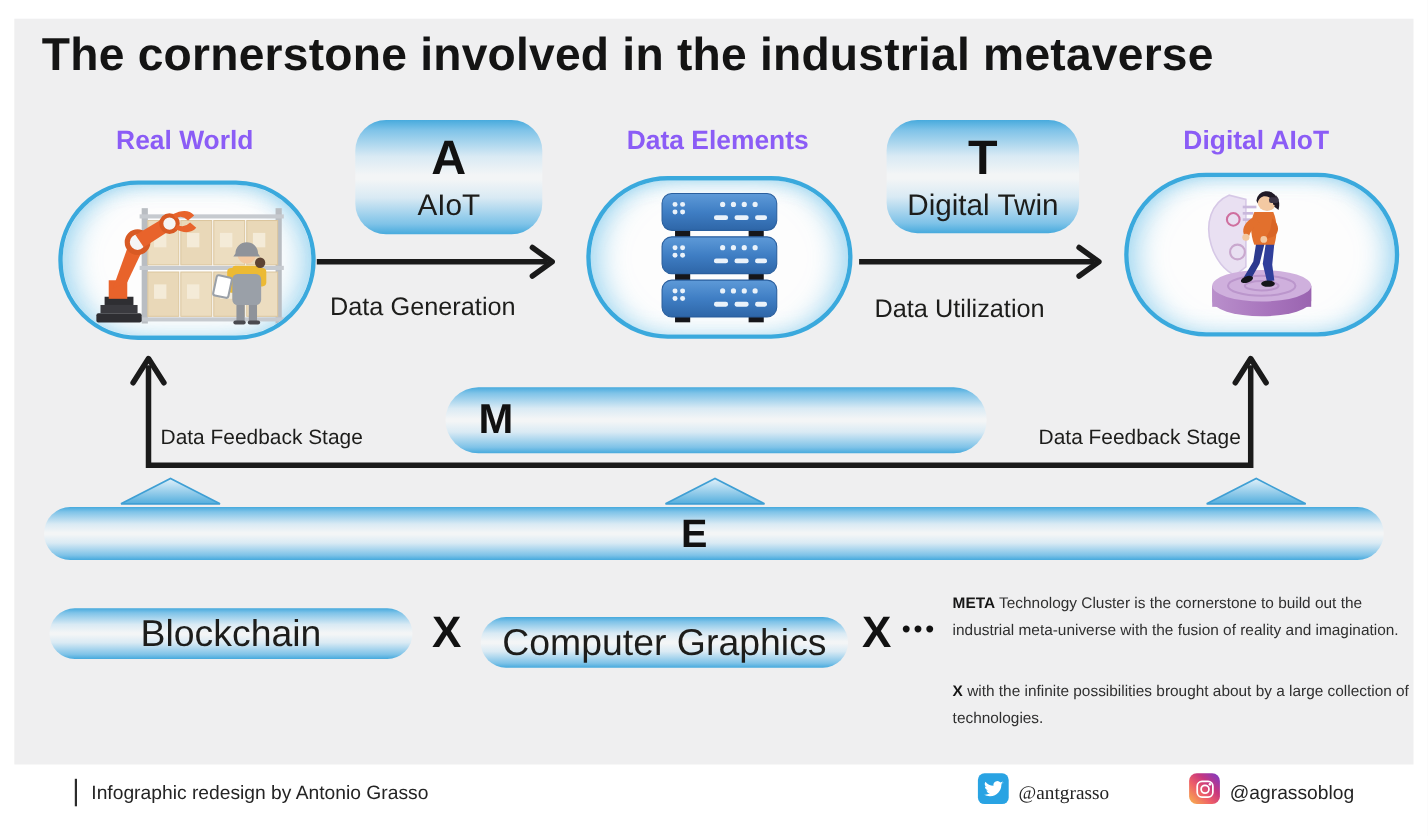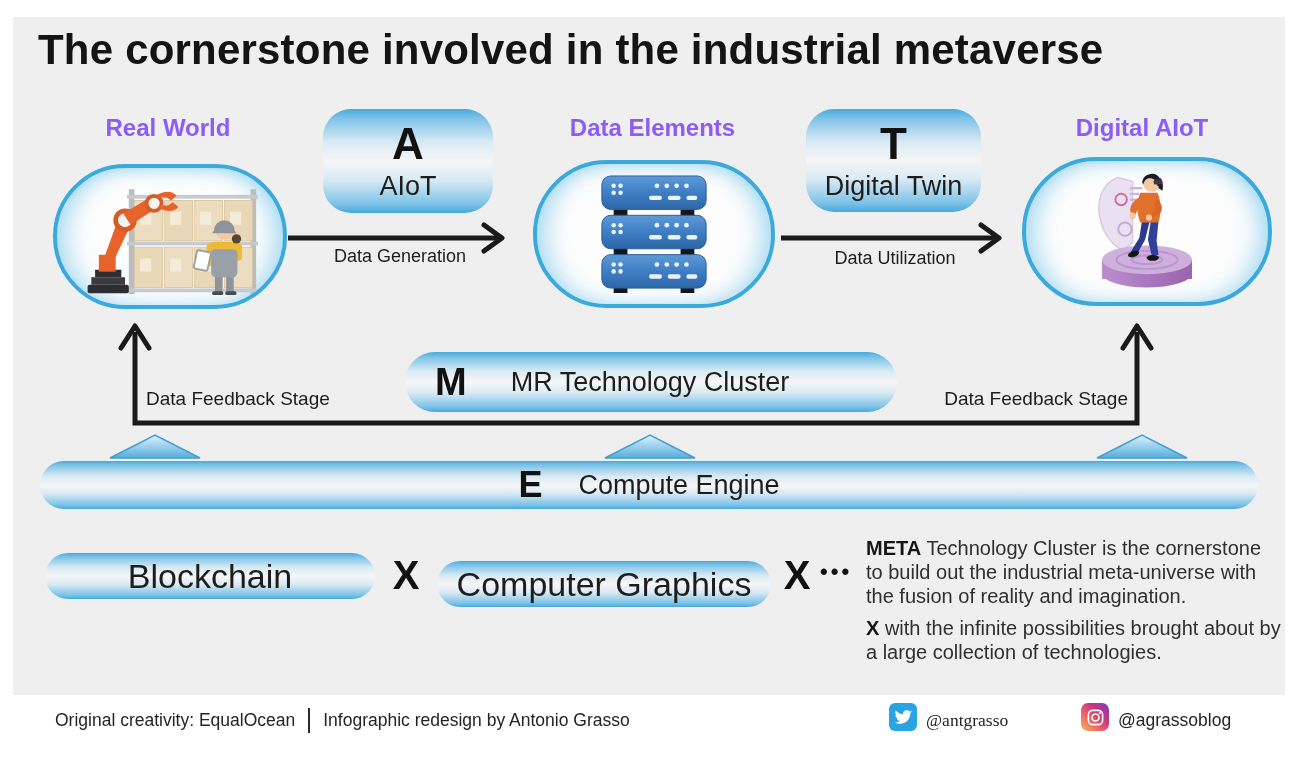--- a/index.html
+++ b/index.html
@@ -18,32 +18,32 @@
                inset -16px 0 24px -8px rgba(110,195,235,.6),
                inset 0 8px 18px -12px rgba(110,195,235,.5);
     display:flex;align-items:center;justify-content:center;overflow:hidden;
   }
   .grad{
     background:linear-gradient(180deg,#47aadd 0%,#7fc3e8 9%,#d9eaf4 32%,#f3f5f6 48%,#f3f5f6 52%,#d9eaf4 68%,#7fc3e8 91%,#47aadd 100%);
   }
   .ccard{border-radius:28px;display:flex;flex-direction:column;align-items:center;justify-content:center;gap:7px;}
   .cletter{font-size:44px;font-weight:700;line-height:1;color:#111;}
   .cname{font-size:27px;font-weight:500;line-height:1;color:#1d1d1b;}
-  .alabel{font-size:18px;font-weight:500;text-align:center;color:#1d1d1b;}
+  .alabel{font-size:23px;font-weight:500;color:#1d1d1b;margin-top:19px;}
   .fblabel{font-size:19px;font-weight:400;color:#1d1d1b;}
   .mpill{border-radius:30px;display:flex;align-items:center;}
   .mletter{font-size:38px;font-weight:700;margin-left:30px;color:#111;}
   .mname{font-size:27px;font-weight:500;margin-left:44px;color:#1d1d1b;}
   .ebar{border-radius:24px;display:flex;align-items:center;justify-content:center;}
   .eletter{font-size:36px;font-weight:700;margin-right:36px;color:#111;}
   .ename{font-size:27px;font-weight:500;color:#1d1d1b;}
   .bpill{height:46px;border-radius:23px;display:flex;align-items:center;justify-content:center;font-size:34px;font-weight:500;color:#1d1d1b;}
   .bigx{height:52px;display:flex;align-items:center;justify-content:center;font-size:40px;font-weight:800;color:#111;}
   .dots{height:52px;display:flex;align-items:center;font-size:22px;font-weight:900;letter-spacing:3px;color:#111;}
-  .note{width:416px;font-size:20px;line-height:24px;color:#2f2f2f;margin:0;}
+  .note{width:416px;font-size:14px;line-height:24px;color:#2f2f2f;margin:0;}
   .note b{color:#161616;}
   .credit{display:flex;align-items:center;font-size:17.5px;color:#242424;white-space:nowrap;}
   .divider{display:inline-block;width:0;height:25px;border-left:2px solid #2b2b2b;margin:0 13px;}
   .socialicon{width:28px;height:28px;border-radius:6px;display:flex;align-items:center;justify-content:center;}
   .tw{background:#29a3e3;}
   .ig{background:linear-gradient(45deg,#f8b64c 0%,#ee5f68 38%,#c6367f 65%,#8a3ab9 92%);border-radius:7px;}
   .handle{font-size:17.5px;color:#242424;}
   svg{display:block;}
 </style>
 </head>
@@ -241,21 +241,20 @@
     <path d="M22,20 V111 H1024 V20" fill="none" stroke="#1a1a1a" stroke-width="5"></path>
     <polyline points="8,36 22,14 36,36" fill="none" stroke="#1a1a1a" stroke-width="5" stroke-linecap="round" stroke-linejoin="round"></polyline>
     <polyline points="1010,36 1024,14 1038,36" fill="none" stroke="#1a1a1a" stroke-width="5" stroke-linecap="round" stroke-linejoin="round"></polyline>
   </svg>
 </span>
 <div class="abs fblabel" style="left:146px;top:388px;width:240px;">Data Feedback Stage</div>
 <div class="abs fblabel" style="left:900px;top:388px;width:228px;text-align:right;">Data Feedback Stage</div>
 
 <div class="abs grad mpill" style="left:405px;top:352px;width:492px;height:60px;">
   <span class="mletter">M</span>
-  <span class="mname">MR Technology Cluster</span>
 </div>
 
 <span class="abs" style="left:107px;top:432px;">
   <svg width="96" height="29" viewBox="0 0 96 29">
     <defs>
         <linearGradient id="tg1" x1="0" y1="0" x2="0" y2="1">
           <stop offset="0" stop-color="#e2f1fa"></stop>
           <stop offset="1" stop-color="#54aedd"></stop>
         </linearGradient>
       </defs>
@@ -280,34 +279,32 @@
           <stop offset="0" stop-color="#e2f1fa"></stop>
           <stop offset="1" stop-color="#54aedd"></stop>
         </linearGradient>
       </defs>
     <polygon points="3,26 48,3 93,26" fill="url(#tg3)" stroke="#3f9fd4" stroke-width="1.5"></polygon>
   </svg>
 </span>
 
 <div class="abs grad ebar" style="left:40px;top:461px;width:1218px;height:48px;">
   <span class="eletter">E</span>
-  <span class="ename">Compute Engine</span>
 </div>
 
 <div class="abs grad bpill" style="left:45px;top:553px;width:330px;">Blockchain</div>
 <div class="abs bigx" style="left:382px;top:549px;width:48px;">X</div>
 <div class="abs grad bpill" style="left:437px;top:561px;width:334px;">Computer Graphics</div>
 <div class="abs bigx" style="left:776px;top:549px;width:42px;">X</div>
 <div class="abs dots" style="left:820px;top:546px;">•••</div>
 
 <p class="abs note" style="left:866px;top:536px;"><b>META</b><span> Technology Cluster is the cornerstone to build out the industrial meta-universe with the fusion of reality and imagination.</span></p>
 <p class="abs note" style="left:866px;top:616px;"><b>X</b><span> with the infinite possibilities brought about by a large collection of technologies.</span></p>
 
 <div class="abs credit" style="left:55px;top:705px;height:30px;">
-  <span>Original creativity: EqualOcean</span>
   <span class="divider"></span>
   <span>Infographic redesign by Antonio Grasso</span>
 </div>
 
 <div class="abs socialicon tw" style="left:889px;top:703px;">
   <svg width="19" height="19" viewBox="0 0 24 24">
     <path fill="#ffffff" d="M23 4.9c-.8.4-1.7.6-2.6.8.9-.6 1.6-1.5 2-2.5-.9.5-1.9.9-2.9 1.1A4.5 4.5 0 0 0 11.6 8 12.8 12.8 0 0 1 2.3 3.3a4.5 4.5 0 0 0 1.4 6 4.4 4.4 0 0 1-2-.6v.1c0 2.2 1.5 4 3.6 4.4a4.6 4.6 0 0 1-2 .1 4.5 4.5 0 0 0 4.2 3.1A9.1 9.1 0 0 1 .8 18.3 12.8 12.8 0 0 0 7.7 20c8.3 0 12.9-6.9 12.9-12.9v-.6c.9-.6 1.6-1.4 2.4-2.3z"></path>
   </svg>
 </div>
 <div class="abs handle" style="left:926px;top:710px;font-family:Liberation Serif, serif;">@antgrasso</div>

